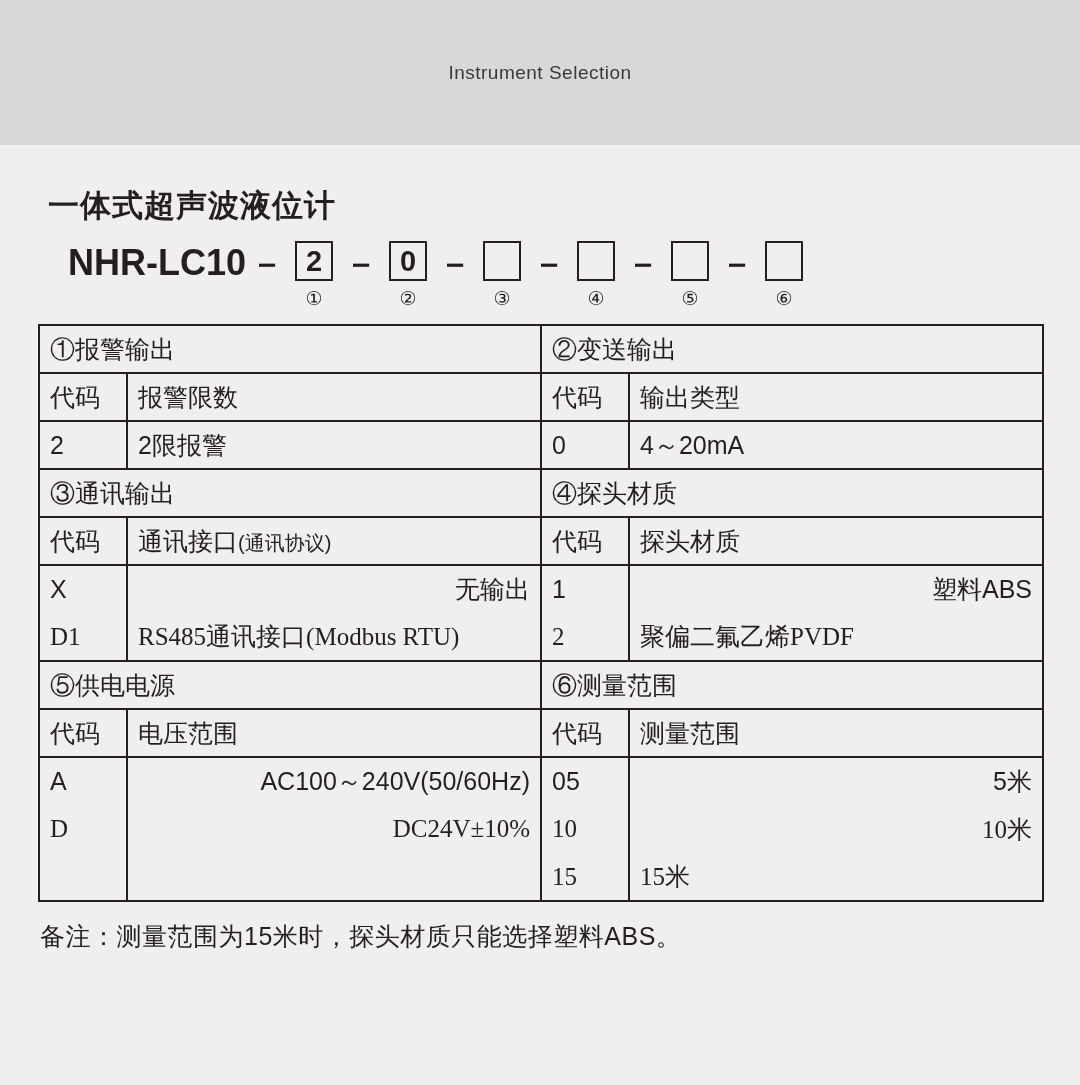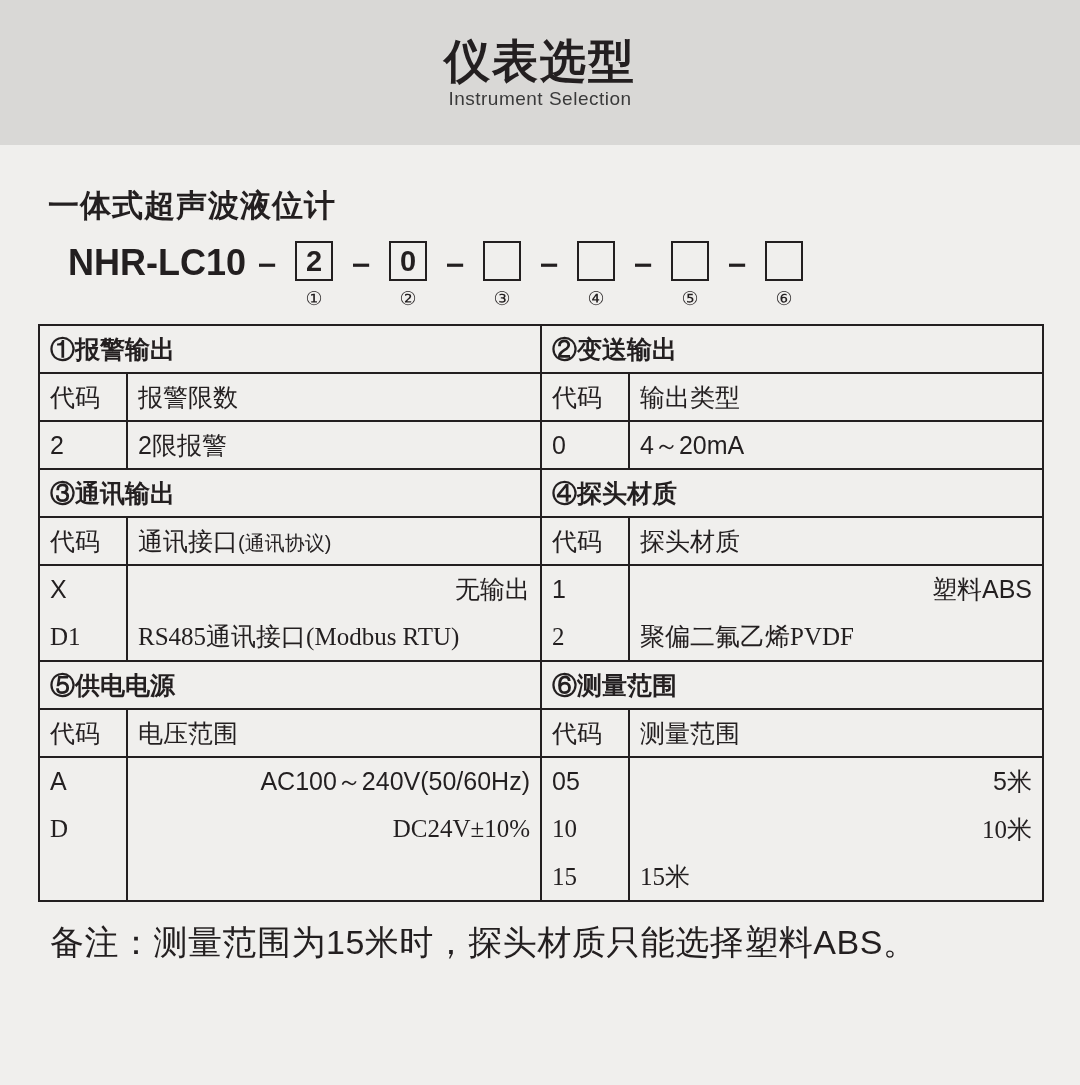--- a/index.html
+++ b/index.html
@@ -109,48 +109,47 @@
   }
   table.sel td {
     border: 2px solid #231f20;
     padding: 6px 10px;
     font-size: 25px;
     vertical-align: middle;
     height: 48px;
     box-sizing: border-box;
   }
   td.hdr {
-    font-weight: bold;
+    font-weight: normal;
     font-size: 27px;
     padding-left: 14px;
   }
   td.code-col {
     text-align: left;
     width: 88px;
     padding: 6px 4px;
   }
   .small-note {
     font-size: 20px;
     text-align: right;
   }
   .nb { border-bottom: none !important; text-align: right; }
   .nt { border-top: none !important; font-family: Liberation Serif, serif; }
 
   .remark {
     margin-top: 18px;
-    margin-left: 12px;
-    font-size: 34px;
+    margin-left: 2px;
+    font-size: 25px;
     letter-spacing: 0.5px;
   }
 </style>
 </head>
 <body>
 
 <div class="banner">
-  <div class="banner-title">仪表选型</div>
   <div class="banner-sub">Instrument Selection</div>
 </div>
 
 <div class="content">
 
   <div class="product-name">一体式超声波液位计</div>
 
   <div class="model-row">
     <div>
       <div class="model-prefix">NHR-LC10</div>

